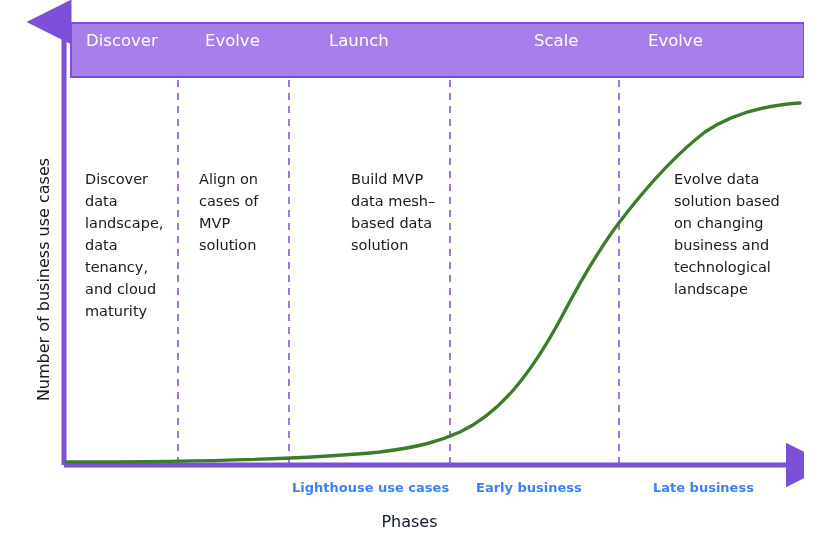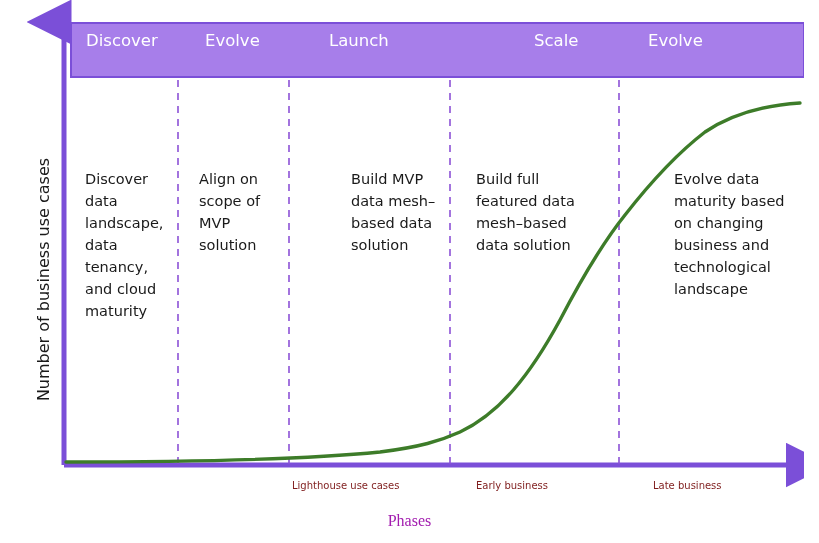--- a/index.html
+++ b/index.html
@@ -55,35 +55,35 @@
     line-height: 1.52;
     color: #1a1a1a;
     white-space: pre-line;
     top: 168px;
   }
 
   
   .adopter-label {
     position: absolute;
     top: 480px;
-    font-size: 10px;
-    color: #7f1d1d;
+    font-size: 13px;
+    color: #3b82f6;
     white-space: nowrap;
+    font-weight: bold;
   }
 
   
   #x-axis-title {
     position: absolute;
     top: 512px;
     left: 0;
     width: 819px;
     text-align: center;
     font-size: 16px;
-    color: #a21caf;
-    font-family: Liberation Serif, serif;
+    color: #0f172a;
   }
   #y-axis-title {
     position: absolute;
     left: -122px;
     top: 270px;
     width: 330px;
     text-align: center;
     font-size: 16px;
     color: #1a1a1a;
     transform: rotate(-90deg);
@@ -135,33 +135,29 @@
   <div class="phase-label" style="left:632px;margin-left:16px;">Evolve</div>
 
   <div class="phase-text" style="left:85px;width:105px;">Discover
 data
 landscape,
 data
 tenancy,
 and cloud
 maturity</div>
   <div class="phase-text" style="left:199px;width:100px;">Align on
-scope of
+cases of
 MVP
 solution</div>
   <div class="phase-text" style="left:325px;width:115px;margin-left:26px;">Build MVP
 data mesh–
 based data
 solution</div>
-  <div class="phase-text" style="left:476px;width:130px;">Build full
-featured data
-mesh–based
-data solution</div>
   <div class="phase-text" style="left:674px;width:135px;">Evolve data
-maturity based
+solution based
 on changing
 business and
 technological
 landscape</div>
 
   <div class="adopter-label" style="left:292px;">Lighthouse use cases</div>
   <div class="adopter-label" style="left:476px;">Early business</div>
   <div class="adopter-label" style="left:653px;">Late business</div>
 
   <div id="x-axis-title">Phases</div>

